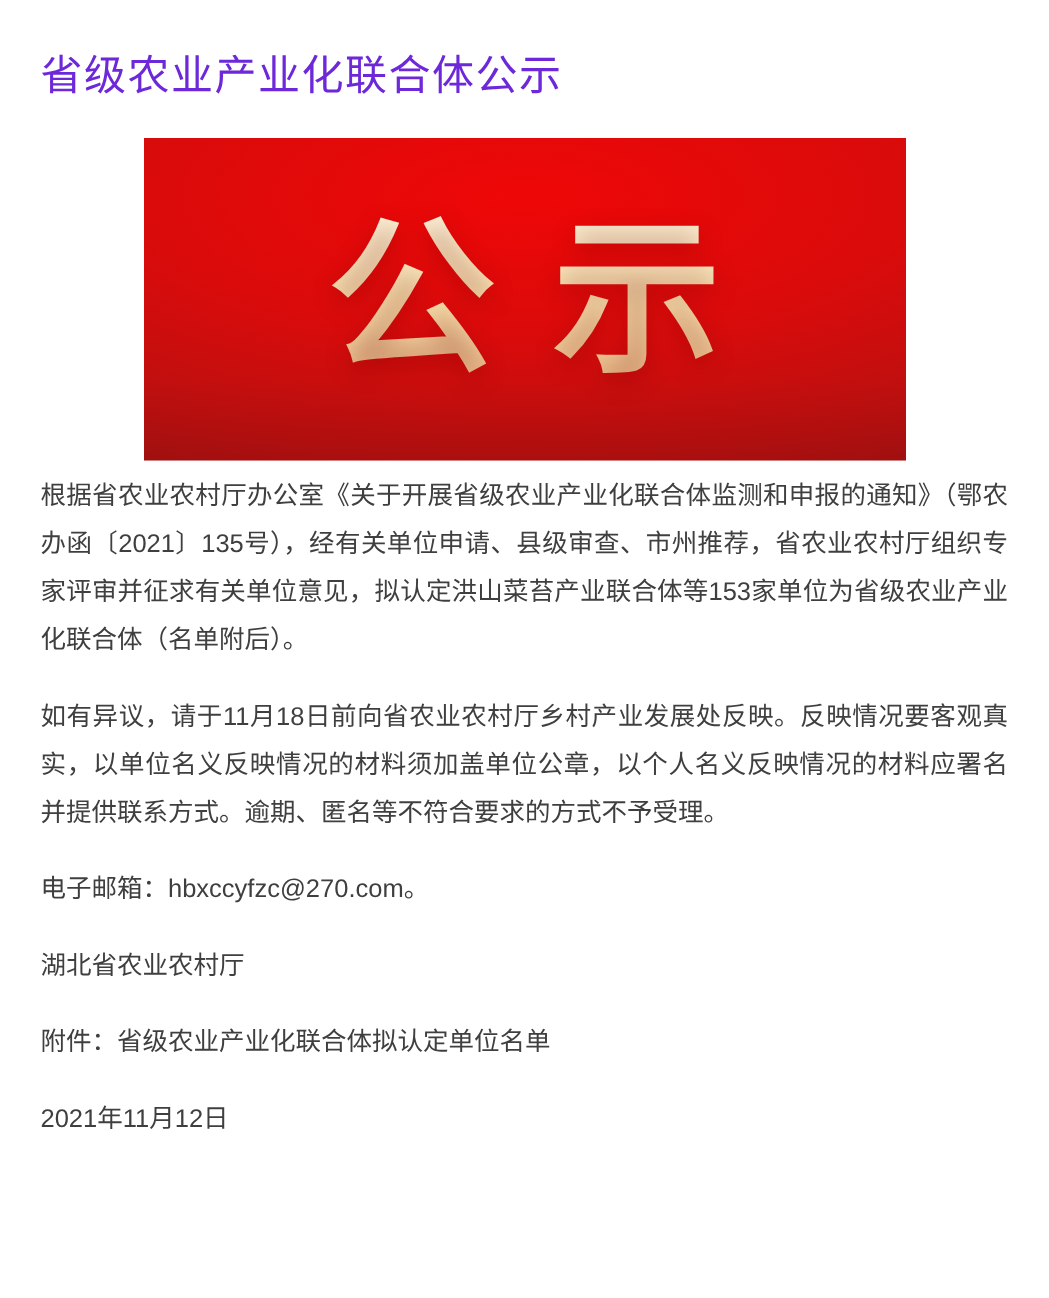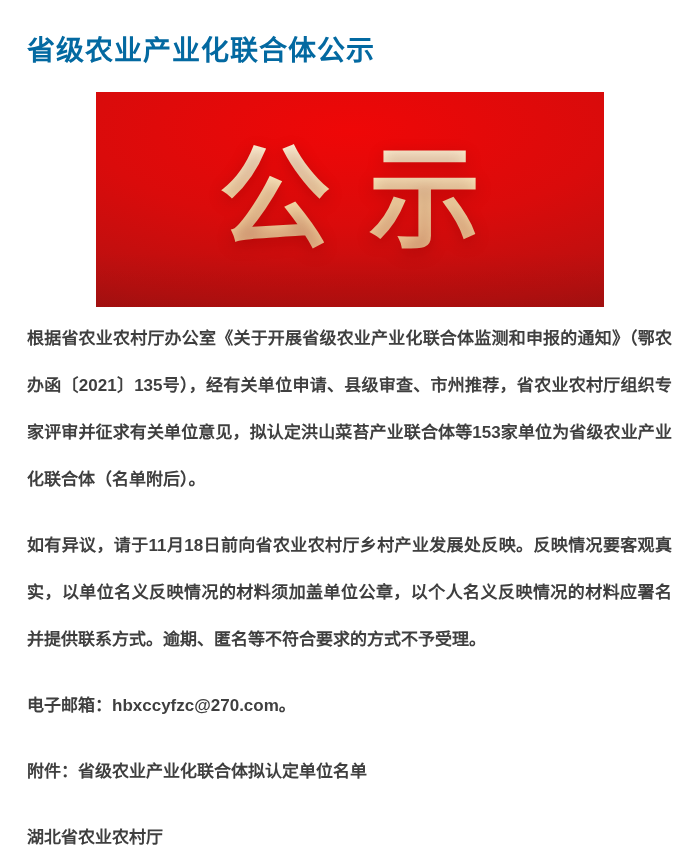--- a/index.html
+++ b/index.html
@@ -12,22 +12,22 @@
   .page {
     width: 699px;
     min-height: 865px;
     margin: 0;
     background: #ffffff;
     padding: 34px 27px 20px 27px;
   }
   .article-title {
     font-size: 28px;
     line-height: 34px;
-    font-weight: bold;
-    color: #0369a1;
+    font-weight: normal;
+    color: #6d28d9;
     margin: 0 0 24px 0;
     letter-spacing: 1px;
   }
   .publish-time {
     font-size: 14px;
     line-height: 17px;
     color: #9c9c9c;
     margin: 0 0 24px 0;
   }
   .banner {
@@ -54,25 +54,24 @@
     -webkit-text-fill-color: transparent;
     text-shadow: 0 5px 16px rgba(110, 0, 0, 0.30);
     line-height: 1;
     user-select: none;
   }
   @supports not ((-webkit-background-clip: text) or (background-clip: text)) {
     .banner-text { background: none; -webkit-text-fill-color: currentColor; }
   }
   .body-paragraph {
     font-size: 17px;
-    line-height: 47px;
+    line-height: 32px;
     color: #3f3f3f;
     margin: 0 0 19px 0;
     text-align: justify;
-    font-weight: bold;
   }
   .single-line {
     text-align: left;
   }
   .final-date {
     margin-top: 14px;
   }
 </style>
 </head>
 <body>
@@ -85,19 +84,19 @@
   <div class="banner">
     <span class="banner-text">公示</span>
   </div>
 
   <p class="body-paragraph">根据省农业农村厅办公室《关于开展省级农业产业化联合体监测和申报的通知》（鄂农办函〔2021〕135号），经有关单位申请、县级审查、市州推荐，省农业农村厅组织专家评审并征求有关单位意见，拟认定洪山菜苔产业联合体等153家单位为省级农业产业化联合体（名单附后）。</p>
 
   <p class="body-paragraph">如有异议，请于11月18日前向省农业农村厅乡村产业发展处反映。反映情况要客观真实，以单位名义反映情况的材料须加盖单位公章，以个人名义反映情况的材料应署名并提供联系方式。逾期、匿名等不符合要求的方式不予受理。</p>
 
   <p class="body-paragraph single-line">电子邮箱：hbxccyfzc@270.com。</p>
 
+  <p class="body-paragraph single-line">湖北省农业农村厅</p>
+
   <p class="body-paragraph single-line">附件：省级农业产业化联合体拟认定单位名单</p>
-
-  <p class="body-paragraph single-line">湖北省农业农村厅</p>
 
   <p class="body-paragraph single-line final-date">2021年11月12日</p>
 
 </div>
 
 </body></html>

